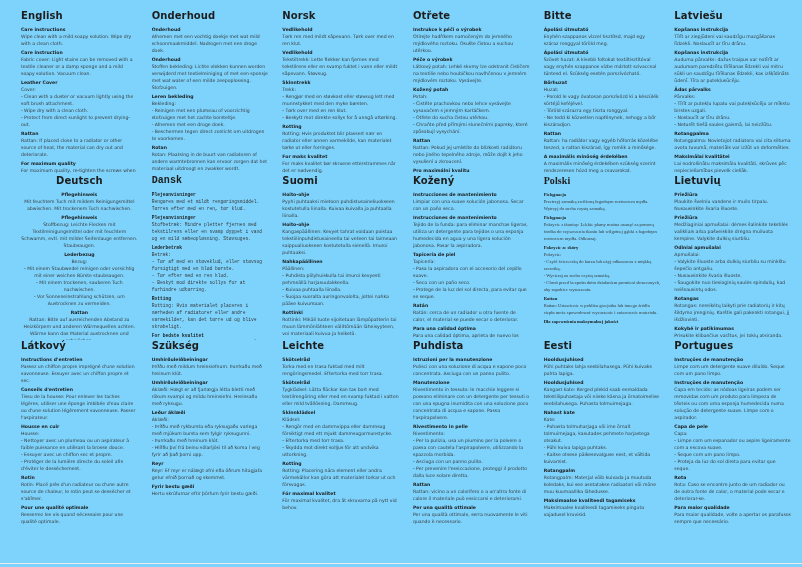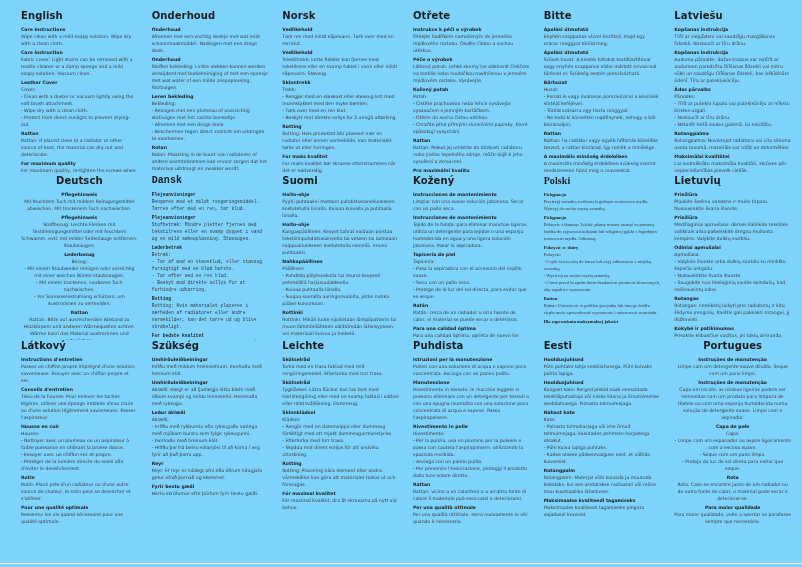--- a/index.html
+++ b/index.html
@@ -485,21 +485,21 @@
         </div>
         <div class="section">
           <div class="sec-heading">Rotangas</div>
           <p class="para">Rotangas: nereikėtų laikyti prie radiatorių ir kitų šildymo įrenginių. Karštis gali pakenkti rotangui, jį išdžiovinti.</p>
         </div>
         <div class="section">
           <div class="sec-heading">Kokybė ir patikimumas</div>
           <p class="para">Prisukite klibančius varžtus, jei tokių atsiranda.</p>
         </div>
       </div>
-      <div class="cell" style="grid-area: 3 / 6; text-align: center;">
+      <div class="cell" style="grid-area: 3 / 6;">
         <h2 class="lang-title">Portugues</h2>
         <div class="section">
           <div class="sec-heading">Instruções de manutenção</div>
           <p class="para">Limpe com um detergente suave diluído. Seque com um pano limpo.</p>
         </div>
         <div class="section">
           <div class="sec-heading">Instruções de manutenção</div>
           <p class="para">Capa em tecido: as nódoas ligeiras podem ser removidas com um produto para limpeza de têxteis ou com uma esponja humedecida numa solução de detergente suave. Limpe com o aspirador.</p>
         </div>
         <div class="section">

